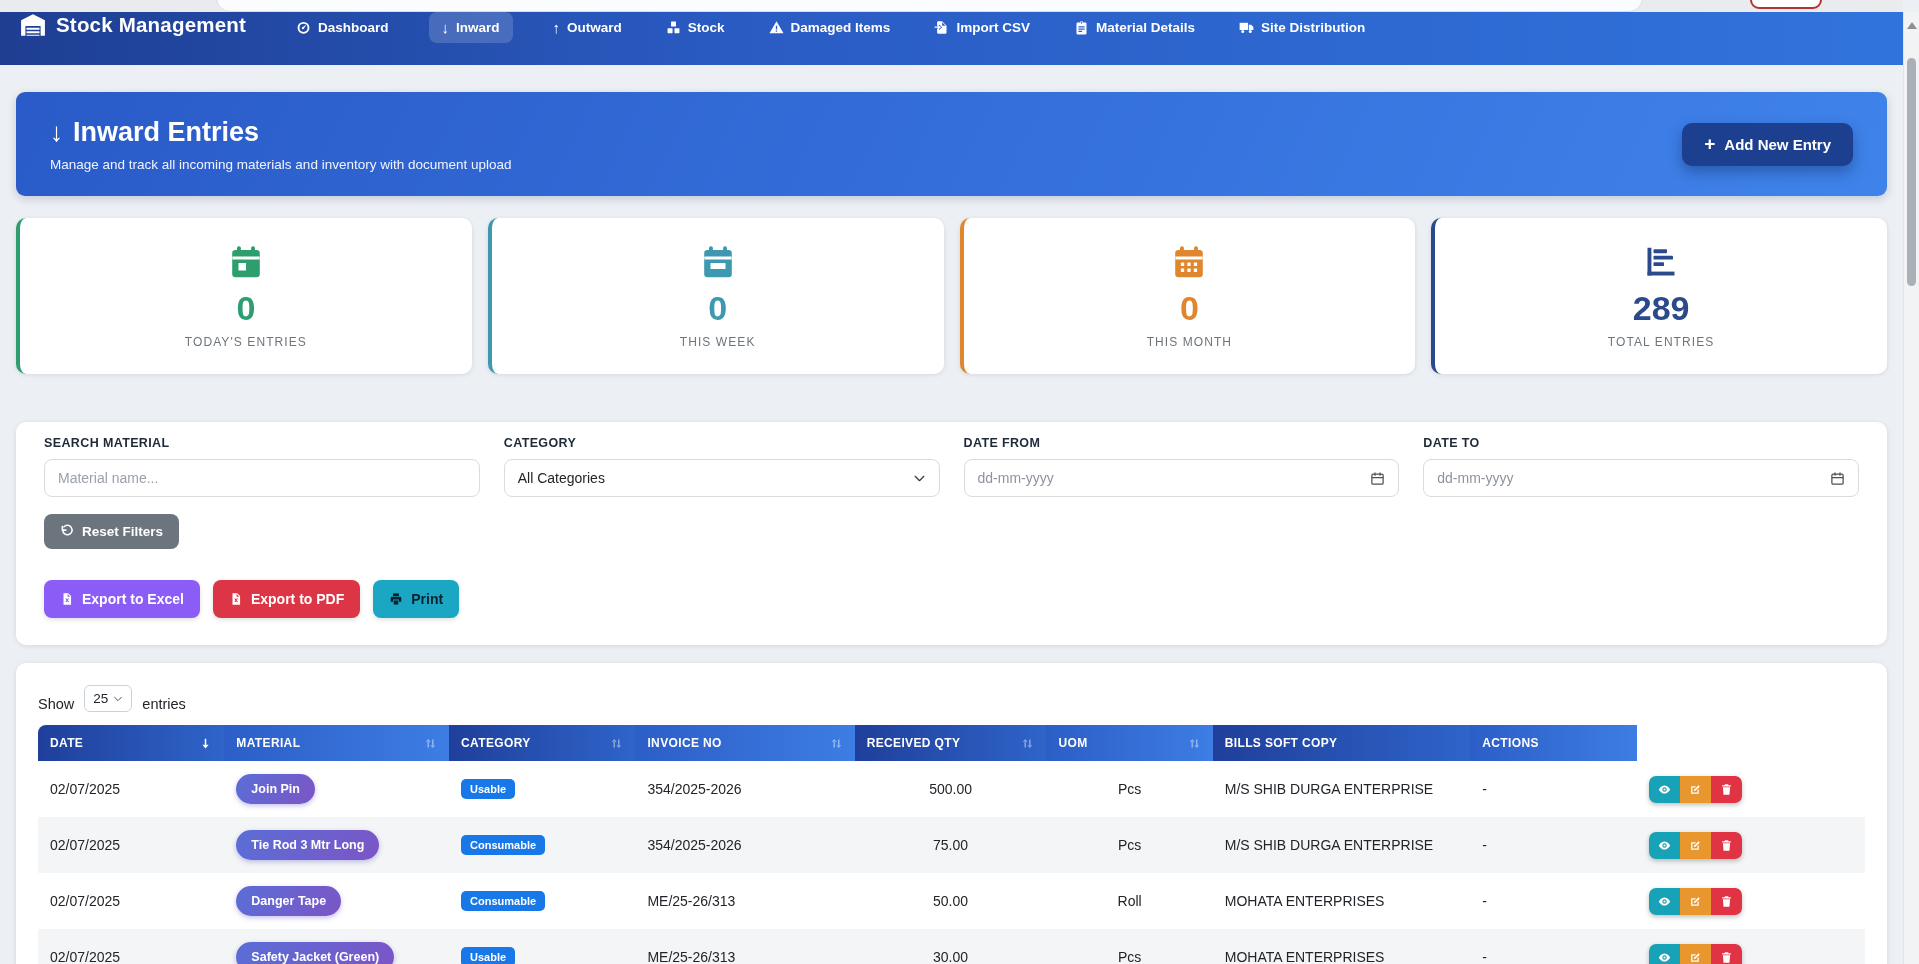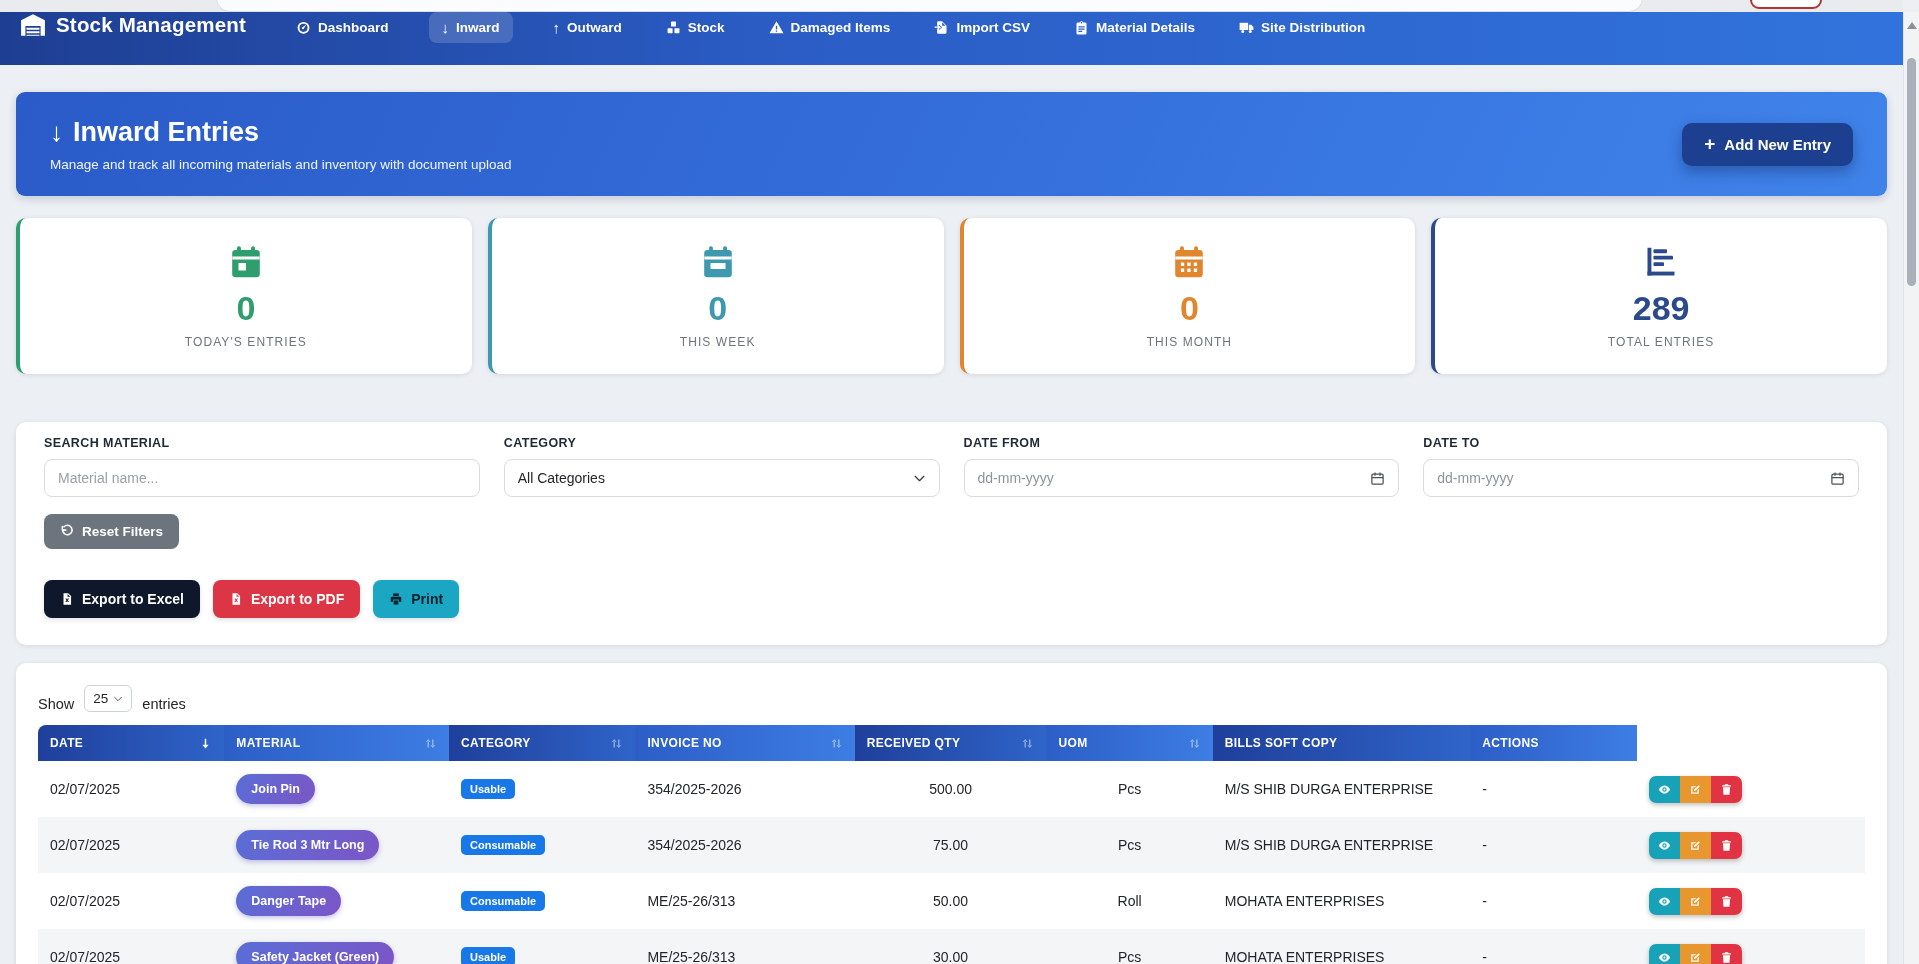--- a/index.html
+++ b/index.html
@@ -92,21 +92,21 @@
     font-size:13.5px; font-weight:bold; padding:10px 16px; border-radius:8px; cursor:pointer;
   }
   .reset-btn svg { width:14px; height:14px; }
   .export-row { margin-top:31px; display:flex; gap:13px; }
   .exp-btn {
     display:inline-flex; align-items:center; gap:8px; border:none; font-family:inherit;
     font-size:14px; font-weight:bold; color:#fff; padding:11px 16px; border-radius:8px;
     cursor:pointer; box-shadow:0 2px 5px rgba(0,0,0,.12);
   }
   .exp-btn svg { width:14px; height:14px; }
-  .exp-excel { background:#0f172a; }
+  .exp-excel { background:#8b5cf6; }
   .exp-pdf   { background:#dc3545; }
   .exp-print { background:#1ba7c4; color:#06222e; }
 
   
   .table-card { margin:18px 16px 0; padding:22px; padding-bottom:0; }
   .show-row { display:flex; align-items:flex-end; gap:10px; font-size:14.5px; color:#212529; }
   .page-size {
     display:inline-flex; align-items:center; gap:5px; border:1px solid #cbd3da;
     border-radius:6px; padding:5px 8px; font-size:13.5px; cursor:pointer; background:#fff;
   }

